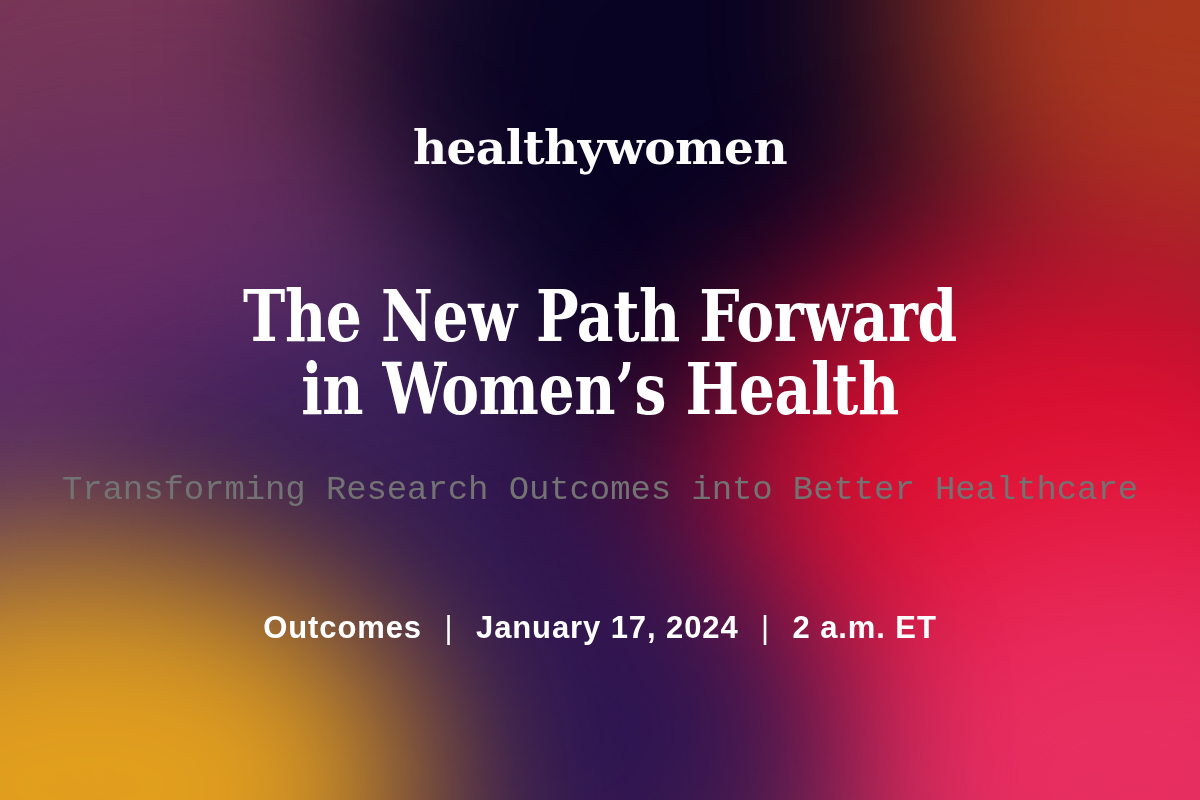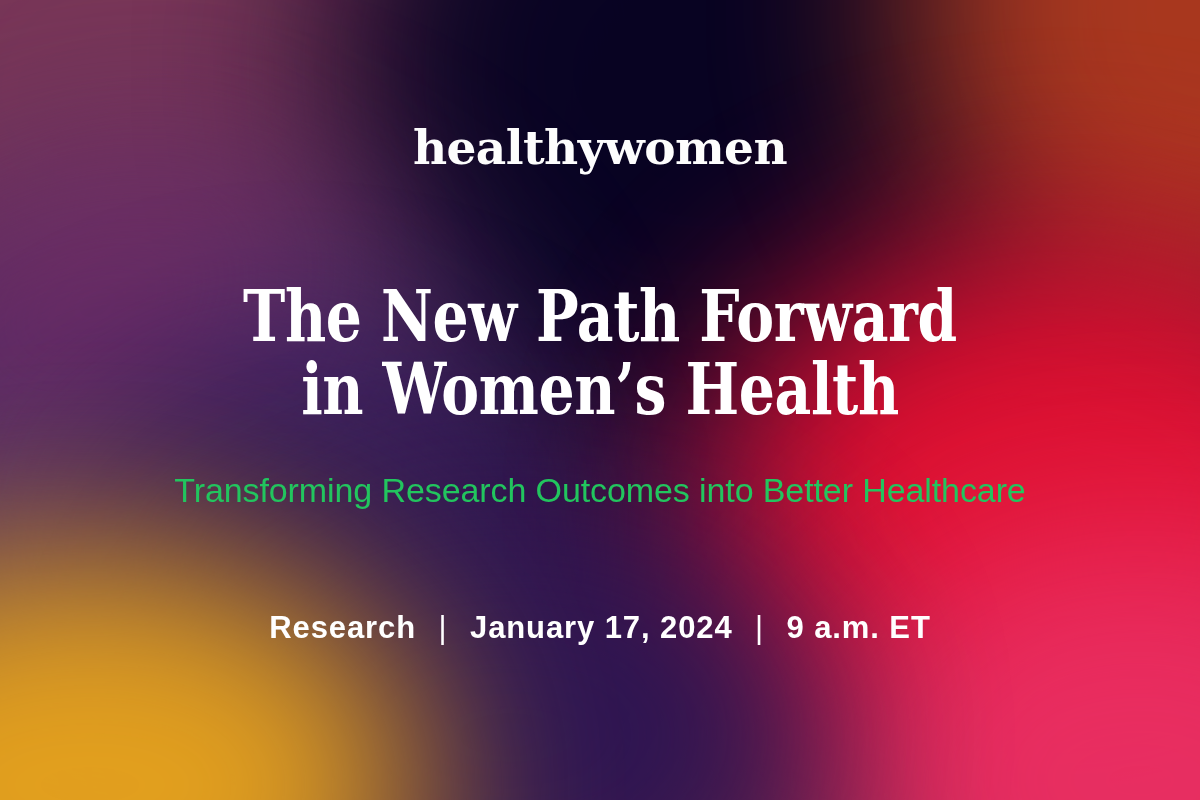--- a/index.html
+++ b/index.html
@@ -144,26 +144,26 @@
     transform: scaleX(0.80);
     transform-origin: center top;
   }
   .headline-line { display: block; white-space: nowrap; }
 
   .subtitle {
     position: absolute;
     top: 472px;
     left: 0;
     width: 100%;
-    font-family: Liberation Sans, sans-serif;
+    font-family: Liberation Mono, monospace;
     font-weight: 500;
     font-size: 34px;
     line-height: 1.1;
     letter-spacing: -0.1px;
-    color: #22c55e;
+    color: #737373;
     white-space: nowrap;
   }
 
   .eventline {
     position: absolute;
     top: 611px;
     left: 0;
     width: 100%;
     font-family: "Liberation Sans", sans-serif;
     font-weight: 700;
@@ -203,21 +203,21 @@
     <div class="logo">healthywomen</div>
 
     <div class="headline">
       <span class="headline-line">The New Path Forward</span>
       <span class="headline-line">in Women’s Health</span>
     </div>
 
     <div class="subtitle">Transforming Research Outcomes into Better Healthcare</div>
 
     <div class="eventline">
-      <span>Research</span>
+      <span>Outcomes</span>
       <span class="event-sep">|</span>
       <span>January 17, 2024</span>
       <span class="event-sep">|</span>
-      <span>9 a.m. ET</span>
+      <span>2 a.m. ET</span>
     </div>
 
   </div>
 </div>
 
 </body></html>

